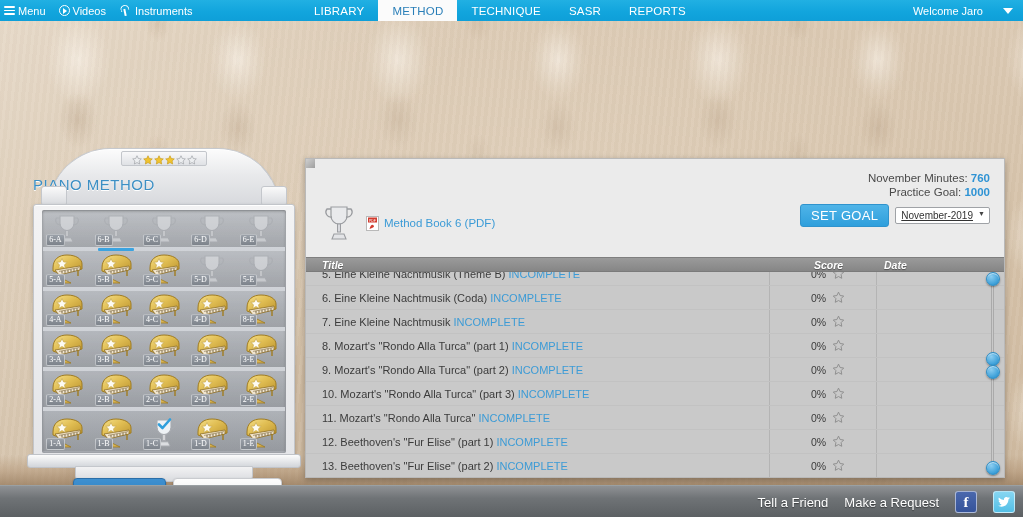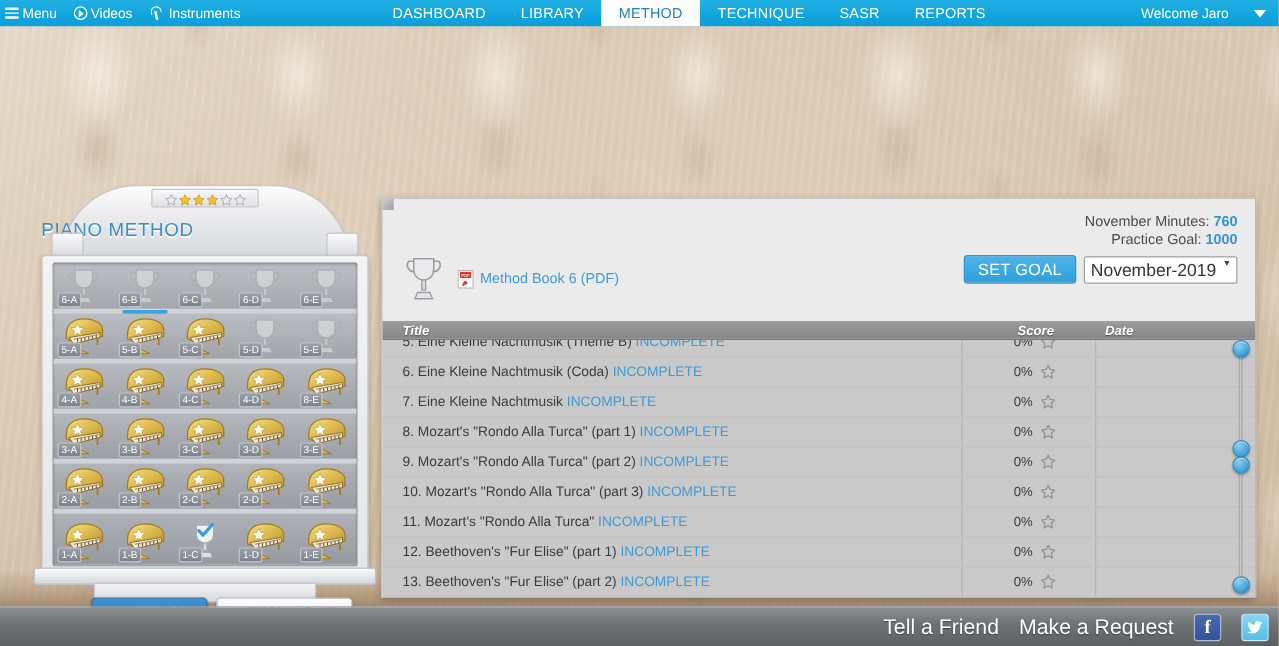--- a/index.html
+++ b/index.html
@@ -91,21 +91,21 @@
     padding: 5px 8px;
   }
   .shelf-inner { width: 100%; height: 100%; background: linear-gradient(180deg,#b9bcc1,#a7abb1); border-radius: 2px; padding: 1px; box-shadow: inset 0 1px 3px rgba(0,0,0,.35); }
   .shelf-row {
     position: relative; height: 40px; display: flex; align-items: flex-end; justify-content: space-around;
     border-bottom: 4px solid;
     border-image: linear-gradient(180deg,#fdfdfd,#cfd2d7) 1;
     background: linear-gradient(180deg, rgba(255,255,255,.05), rgba(0,0,0,.10));
   }
   .shelf-row:last-child { border-bottom: none; }
-  .slot { position: relative; width: 44px; height: 38px; }
+  .slot { position: relative; width: 44px; height: 38px; font-family: Liberation Serif, serif; }
   .badge {
     position: absolute; left: 1px; bottom: 1px; z-index: 3;
     background: linear-gradient(180deg,#9aa0a8,#7d838b); color: #fff; font-size: 8px;
     padding: 0 2px; border-radius: 2px; border: 1px solid rgba(255,255,255,.45); line-height: 10px;
   }
   .trophy-empty { position:absolute; left: 8px; top: 4px; width: 28px; height: 32px; opacity: .62; }
   .piano-gold { position: absolute; left: 4px; top: 3px; width: 38px; height: 34px; }
   .cup-check { position: absolute; left: 8px; top: 4px; width: 28px; height: 32px; }
   .slot.current::after {
     content: ""; position: absolute; left: 4px; right: 4px; bottom: -4px; height: 3px;
@@ -141,22 +141,22 @@
   .method-title b { color: #3c9bd6; font-weight: normal; }
   .goal-box { position: absolute; right: 14px; top: 13px; text-align: right; }
   .goal-line { font-size: 11.5px; color: #4a4a4a; margin-bottom: 2px; }
   .goal-line b { color: #2f93d4; }
   .goal-ctrls { display: flex; gap: 6px; align-items: center; justify-content: flex-end; margin-top: 6px; }
   .setgoal {
     background: linear-gradient(180deg,#4fb4e8,#2f9fdc); border: 1px solid #2f93cd; color:#fff;
     font-size: 13px; padding: 3px 10px; border-radius: 3px; cursor: pointer; letter-spacing: .3px;
   }
   .monthsel {
-    background: #fff; border: 1px solid #9fa2a6; font-size: 14px; color: #333;
-    padding: 2px 16px 2px 5px; border-radius: 2px; cursor: pointer; position: relative; min-width: 84px; text-align: left;
+    background: #fff; border: 1px solid #9fa2a6; font-size: 10px; color: #333;
+    padding: 2px 16px 2px 5px; border-radius: 2px; cursor: pointer; position: relative; min-width: 84px; text-align: left; text-decoration: underline;
   }
   .monthsel::after { content: "▼"; position: absolute; right: 4px; top: 2px; font-size: 7px; color: #444; }
 
   .book-row { position: absolute; left: 16px; top: 44px; display: flex; align-items: center; gap: 10px; }
   .trophy-big { width: 34px; height: 40px; }
   .pdf-link { display: flex; align-items: center; gap: 5px; font-size: 11.5px; color: #3c9bd6; cursor: pointer; }
   .pdf-ic { width: 13px; height: 15px; position: relative; display: inline-block; }
 
   .table-head {
     position: absolute; left: 0; right: 0; top: 98px; height: 15px;
@@ -211,21 +211,21 @@
 
   .panel-corner { position: absolute; left: 0; top: 0; width: 9px; height: 9px; background: linear-gradient(135deg,#cfcfcf,#9e9e9e); }
 
   
   #footer {
     position: absolute; left: 0; bottom: 0; width: 1023px; height: 32px; z-index: 30;
     background: linear-gradient(180deg,#8f9295 0%, #6f7376 40%, #5c6063 100%);
     border-top: 1px solid #9aa0a3;
   }
   .foot-right { position: absolute; right: 8px; top: 0; height: 32px; display: flex; align-items: center; gap: 16px; }
-  .foot-lnk { font-size: 17px; color: #fff; cursor: pointer; text-shadow: 0 1px 1px rgba(0,0,0,.45); }
+  .foot-lnk { font-size: 13px; color: #fff; cursor: pointer; text-shadow: 0 1px 1px rgba(0,0,0,.45); }
   .soc { width: 22px; height: 22px; border-radius: 3px; cursor: pointer; position: relative; border: 1px solid rgba(255,255,255,.55);
         display:flex; align-items:center; justify-content:center; color:#fff; font-size: 15px; font-weight: bold; }
   .soc.fb { background: linear-gradient(180deg,#4a68ad,#35539a); font-family: "Liberation Serif", serif; }
   .soc.tw { background: linear-gradient(180deg,#86d6f2,#54bfe6); font-size: 13px; }
 
   #floor { position: absolute; left: 0; bottom: 32px; width: 1023px; height: 30px; z-index: 5;
     background: linear-gradient(180deg, rgba(196,170,140,0) 0%, rgba(176,147,116,.55) 55%, rgba(150,122,92,.75) 100%); }
 </style>
 </head>
 <body>
@@ -249,21 +249,20 @@
       <span class="ic-play"></span>
       <span>Videos</span>
     </div>
     <div class="nav-lnk">
       <span class="ic-instr"></span>
       <span>Instruments</span>
     </div>
   </div>
 
   <div class="nav-center">
-    <div class="nav-tab">DASHBOARD</div>
     <div class="nav-tab">LIBRARY</div>
     <div class="nav-tab active">METHOD</div>
     <div class="nav-tab">TECHNIQUE</div>
     <div class="nav-tab">SASR</div>
     <div class="nav-tab">REPORTS</div>
   </div>
 
   <div class="nav-right">
     <span class="welcome">Welcome Jaro</span>
     <span class="chev"></span>

